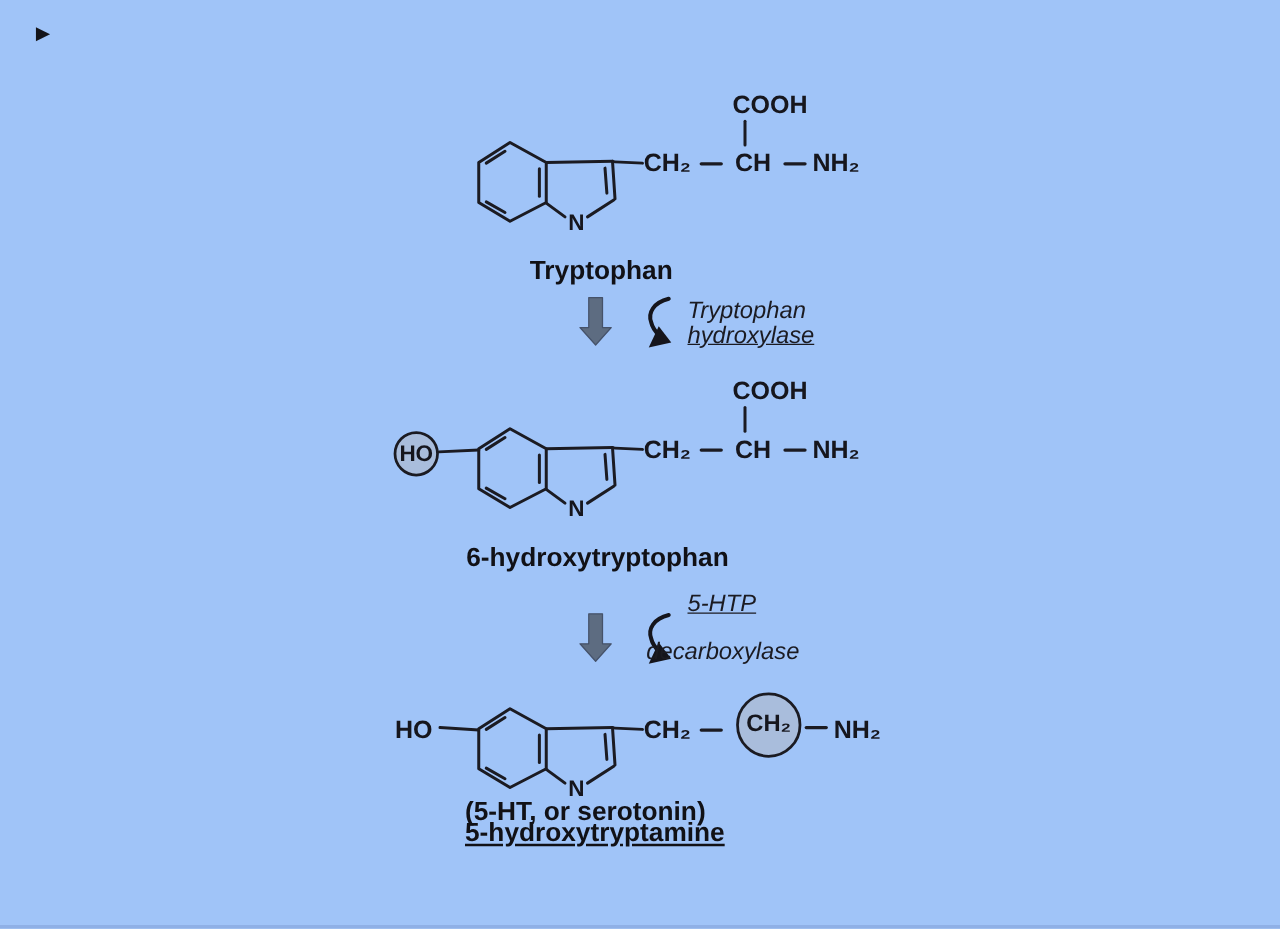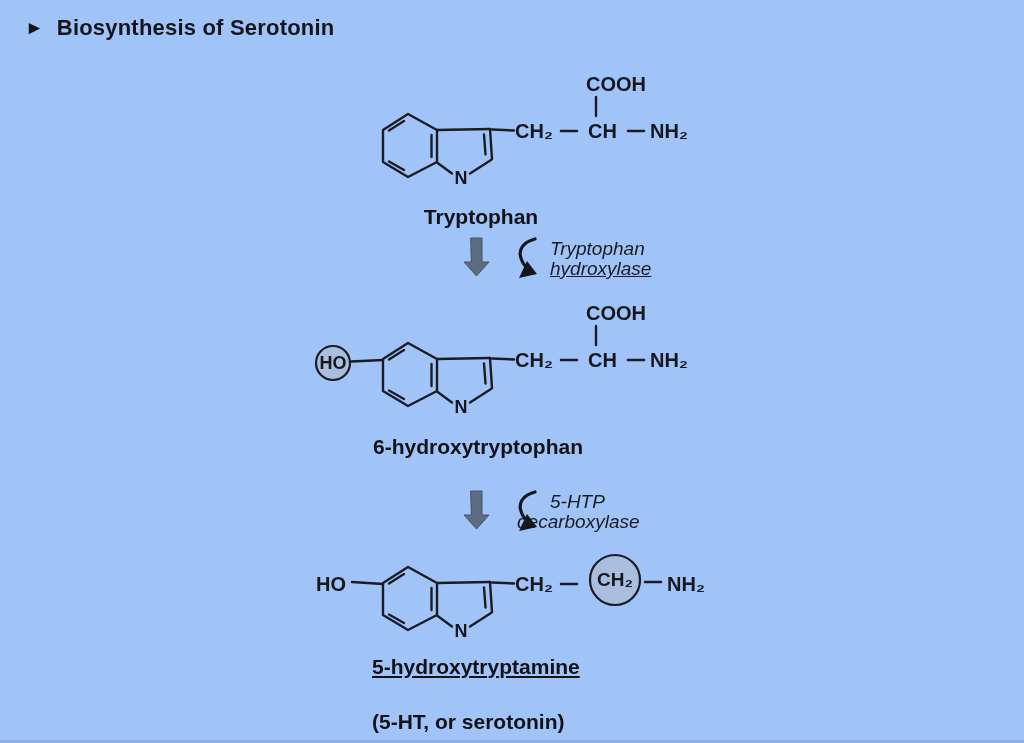--- a/index.html
+++ b/index.html
@@ -36,21 +36,20 @@
     position:absolute;left:0;bottom:0;width:1024px;height:3px;background:#8fb0e6;
   }
 </style>
 </head>
 <body>
 
 <div class="stage">
 
   <div class="title-row">
     <span class="title-bullet">►</span>
-    <span class="title-text">Biosynthesis of Serotonin</span>
   </div>
 
   <svg class="overlay" width="1024" height="743" viewBox="0 0 1024 743">
     <g stroke="#1b1b22" stroke-width="2.4" fill="none" stroke-linejoin="round" stroke-linecap="round">
 
       <g>
         <path d="M408,114 L383,130 L383,162 L408,177 L437,162 L437,130 Z"></path>
         <path d="M404,121 L389,130.5"></path>
         <path d="M389,161.5 L404,170"></path>
         <path d="M431.5,135 L431.5,157"></path>
@@ -125,25 +124,25 @@
   <div class="enzyme" style="left:550px;top:259px;text-decoration:underline;">hydroxylase</div>
 
   <div class="formula" style="left:586px;top:302px;">COOH</div>
   <div class="circle-text" style="left:315px;top:352px;width:36px;font-size:18px;">HO</div>
   <div class="formula" style="left:515px;top:349px;">CH₂</div>
   <div class="formula" style="left:588px;top:349px;">CH</div>
   <div class="formula" style="left:650px;top:349px;">NH₂</div>
   <div class="ring-n" style="left:451px;top:396px;">N</div>
   <div class="mol-label centered" style="left:371px;top:435px;">6-hydroxytryptophan</div>
 
-  <div class="enzyme" style="left:550px;top:492px;">5-HTP</div>
+  <div class="enzyme" style="left:550px;top:474px;text-decoration:underline;">5-HTP</div>
   <div class="enzyme" style="left:517px;top:512px;">decarboxylase</div>
 
   <div class="formula" style="left:316px;top:573px;">HO</div>
   <div class="formula" style="left:515px;top:573px;">CH₂</div>
   <div class="circle-text" style="left:589px;top:569px;width:52px;font-size:19px;">CH₂</div>
   <div class="formula" style="left:667px;top:573px;">NH₂</div>
   <div class="ring-n" style="left:451px;top:620px;">N</div>
   <div class="mol-label" style="left:372px;top:655px;text-decoration:underline;">5-hydroxytryptamine</div>
-  <div class="mol-label" style="left:372px;top:710px;">(5-HT, or serotonin)</div>
+  <div class="mol-label" style="left:372px;top:638px;">(5-HT, or serotonin)</div>
 
   <div class="bottom-edge"></div>
 </div>
 
 </body></html>

